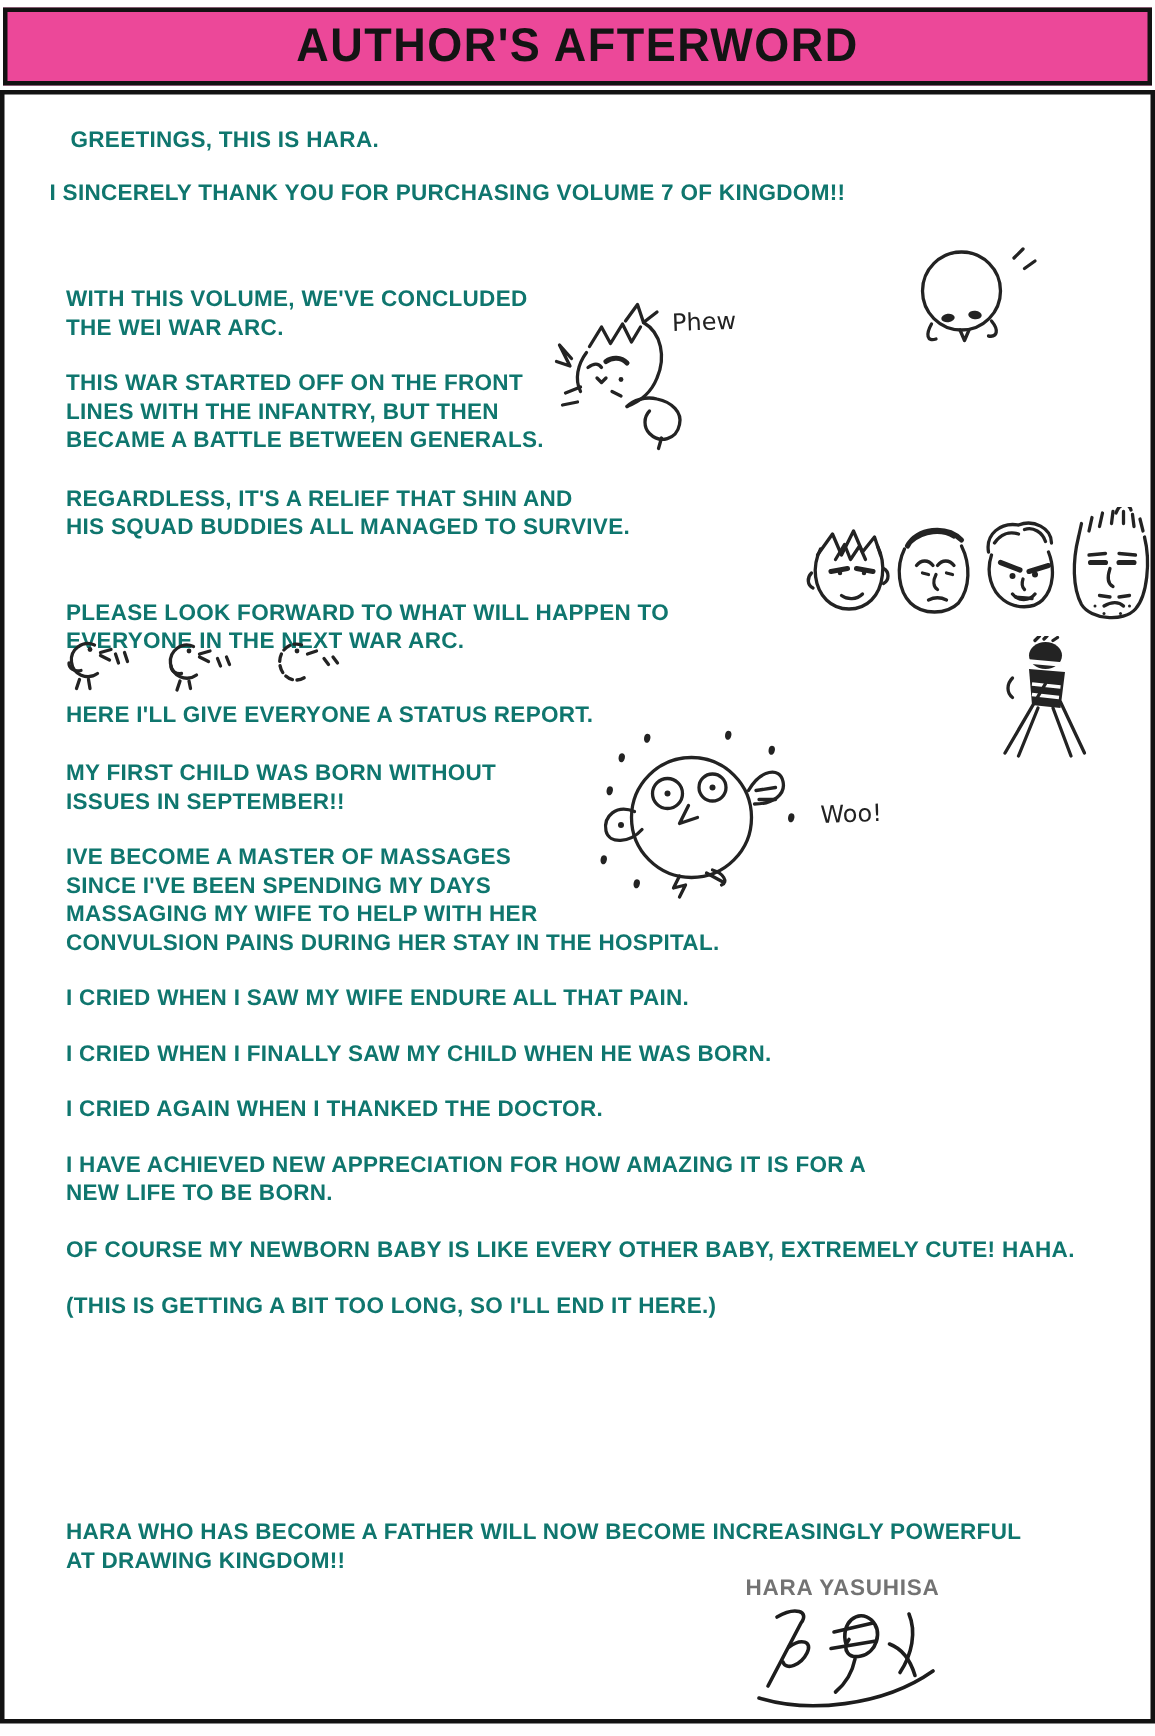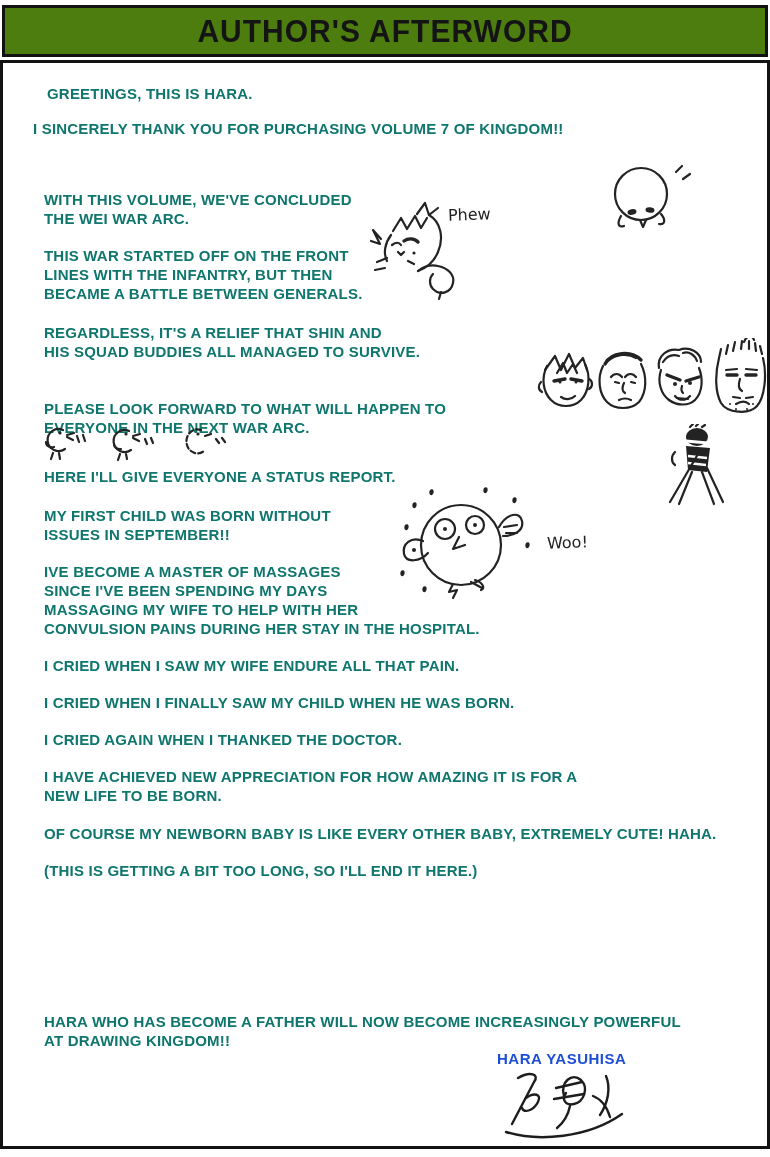--- a/index.html
+++ b/index.html
@@ -2,21 +2,21 @@
 <html><head>
 <meta charset="utf-8">
 <style>
   html,body{margin:0;padding:0;background:#fff;}
   .page{
     position:relative;width:770px;height:1157px;background:#fefefe;
     font-family:"Liberation Sans",sans-serif;color:#1b1b1b;overflow:hidden;
   }
   .title-box{
     position:absolute;top:5px;left:2px;width:760px;height:46px;
-    border:3px solid #121212;background:#4d7c0f;
+    border:3px solid #121212;background:#ec4899;
     display:flex;align-items:center;justify-content:center;
   }
   .title-text{
     font-size:30px;font-weight:bold;letter-spacing:1px;color:#141414;
     transform:scaleY(1.05);
   }
   .content-box{
     position:absolute;top:60px;left:0px;width:764px;height:1083px;
     border:3px solid #121212;background:#fff;
   }
@@ -24,21 +24,21 @@
     position:absolute;font-size:15px;font-weight:bold;line-height:19px;
     letter-spacing:.2px;white-space:pre-line;color:#0f766e;
   }
   .hand-label{
     position:absolute;font-family:"DejaVu Sans",sans-serif;font-size:16px;
     color:#222;transform:rotate(-2deg);
   }
   .doodle{position:absolute;}
   .doodle svg{display:block;}
   .signoff-name{
-    position:absolute;font-size:15px;font-weight:bold;letter-spacing:.5px;color:#1d4ed8;
+    position:absolute;font-size:15px;font-weight:bold;letter-spacing:.5px;color:#737373;
   }
   .sk{fill:none;stroke:#232323;stroke-width:2.2;stroke-linecap:round;stroke-linejoin:round;}
   .sk-thick{fill:none;stroke:#232323;stroke-width:3.4;stroke-linecap:round;stroke-linejoin:round;}
   .sk-fill{fill:#232323;stroke:none;}
   .sig{fill:none;stroke:#1d1d1d;stroke-width:2.4;stroke-linecap:round;stroke-linejoin:round;}
 </style>
 </head>
 <body>
 
 <div class="page">

